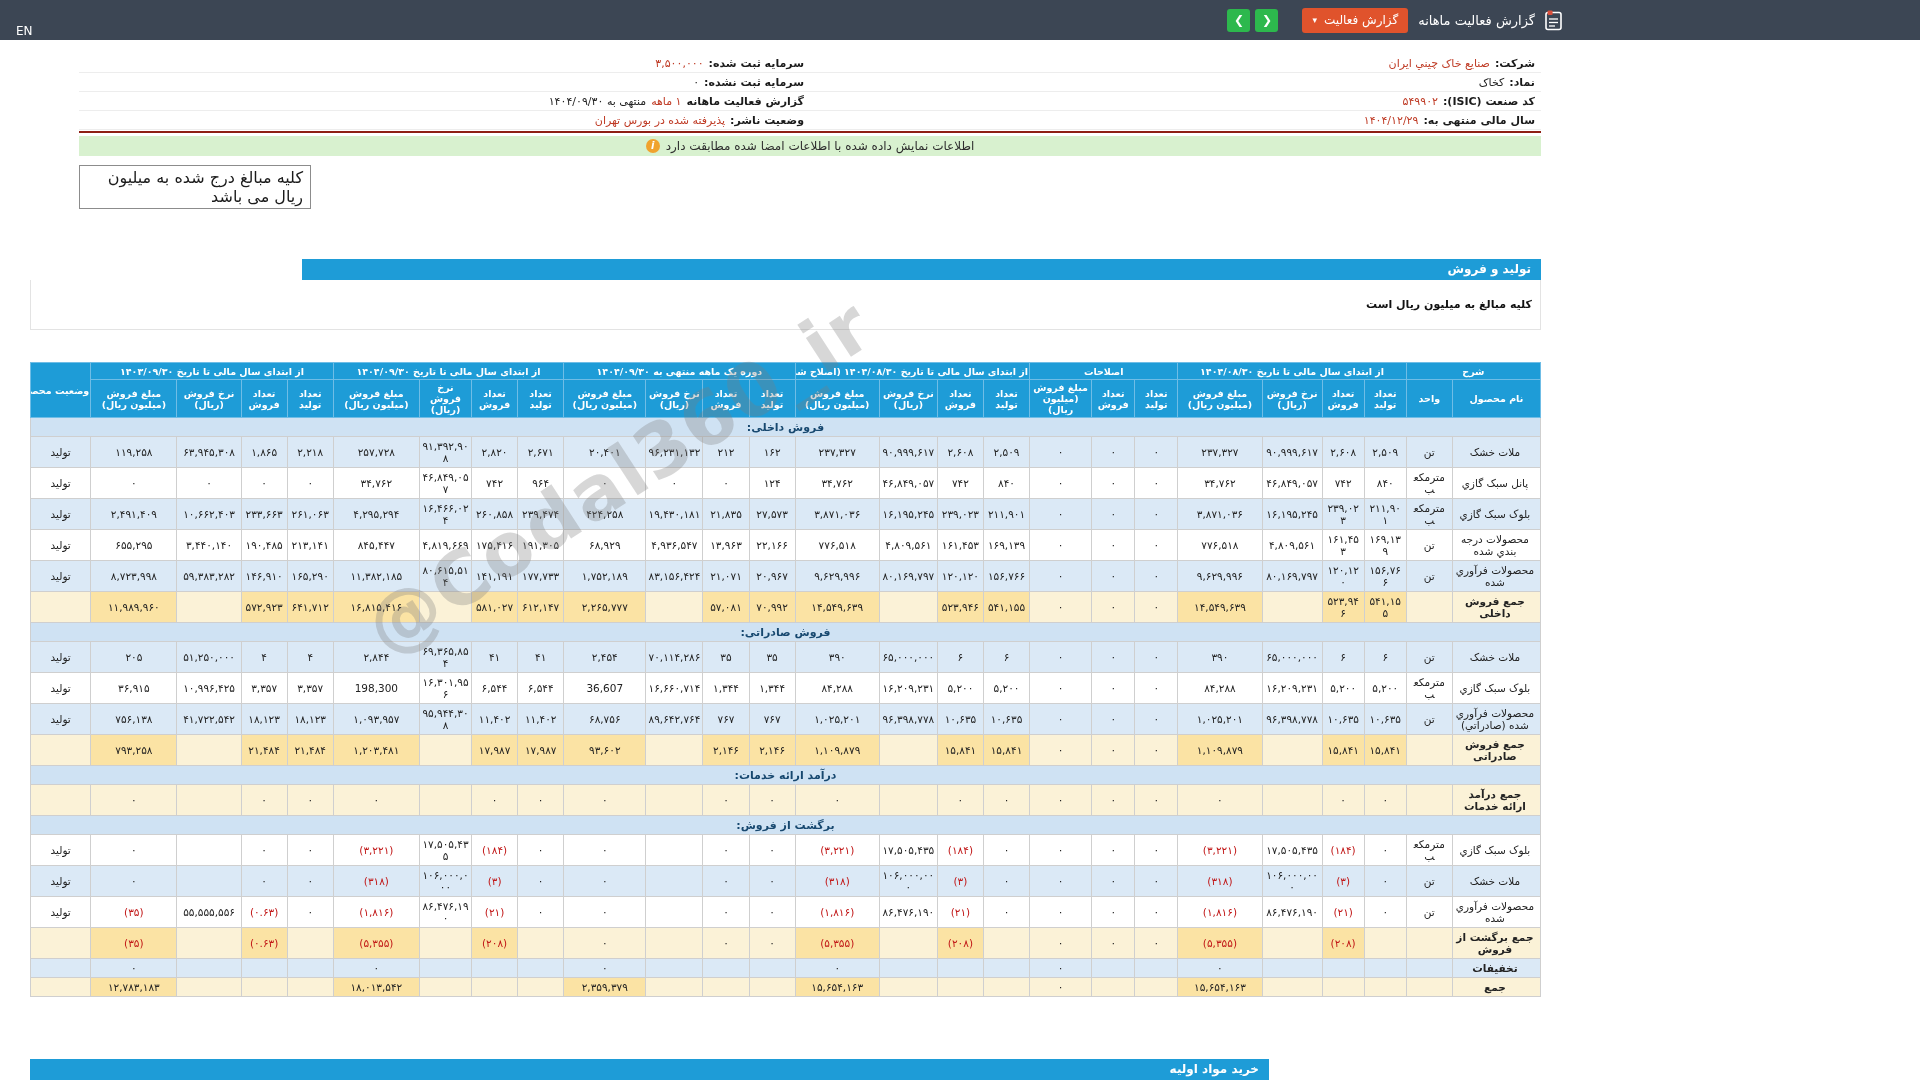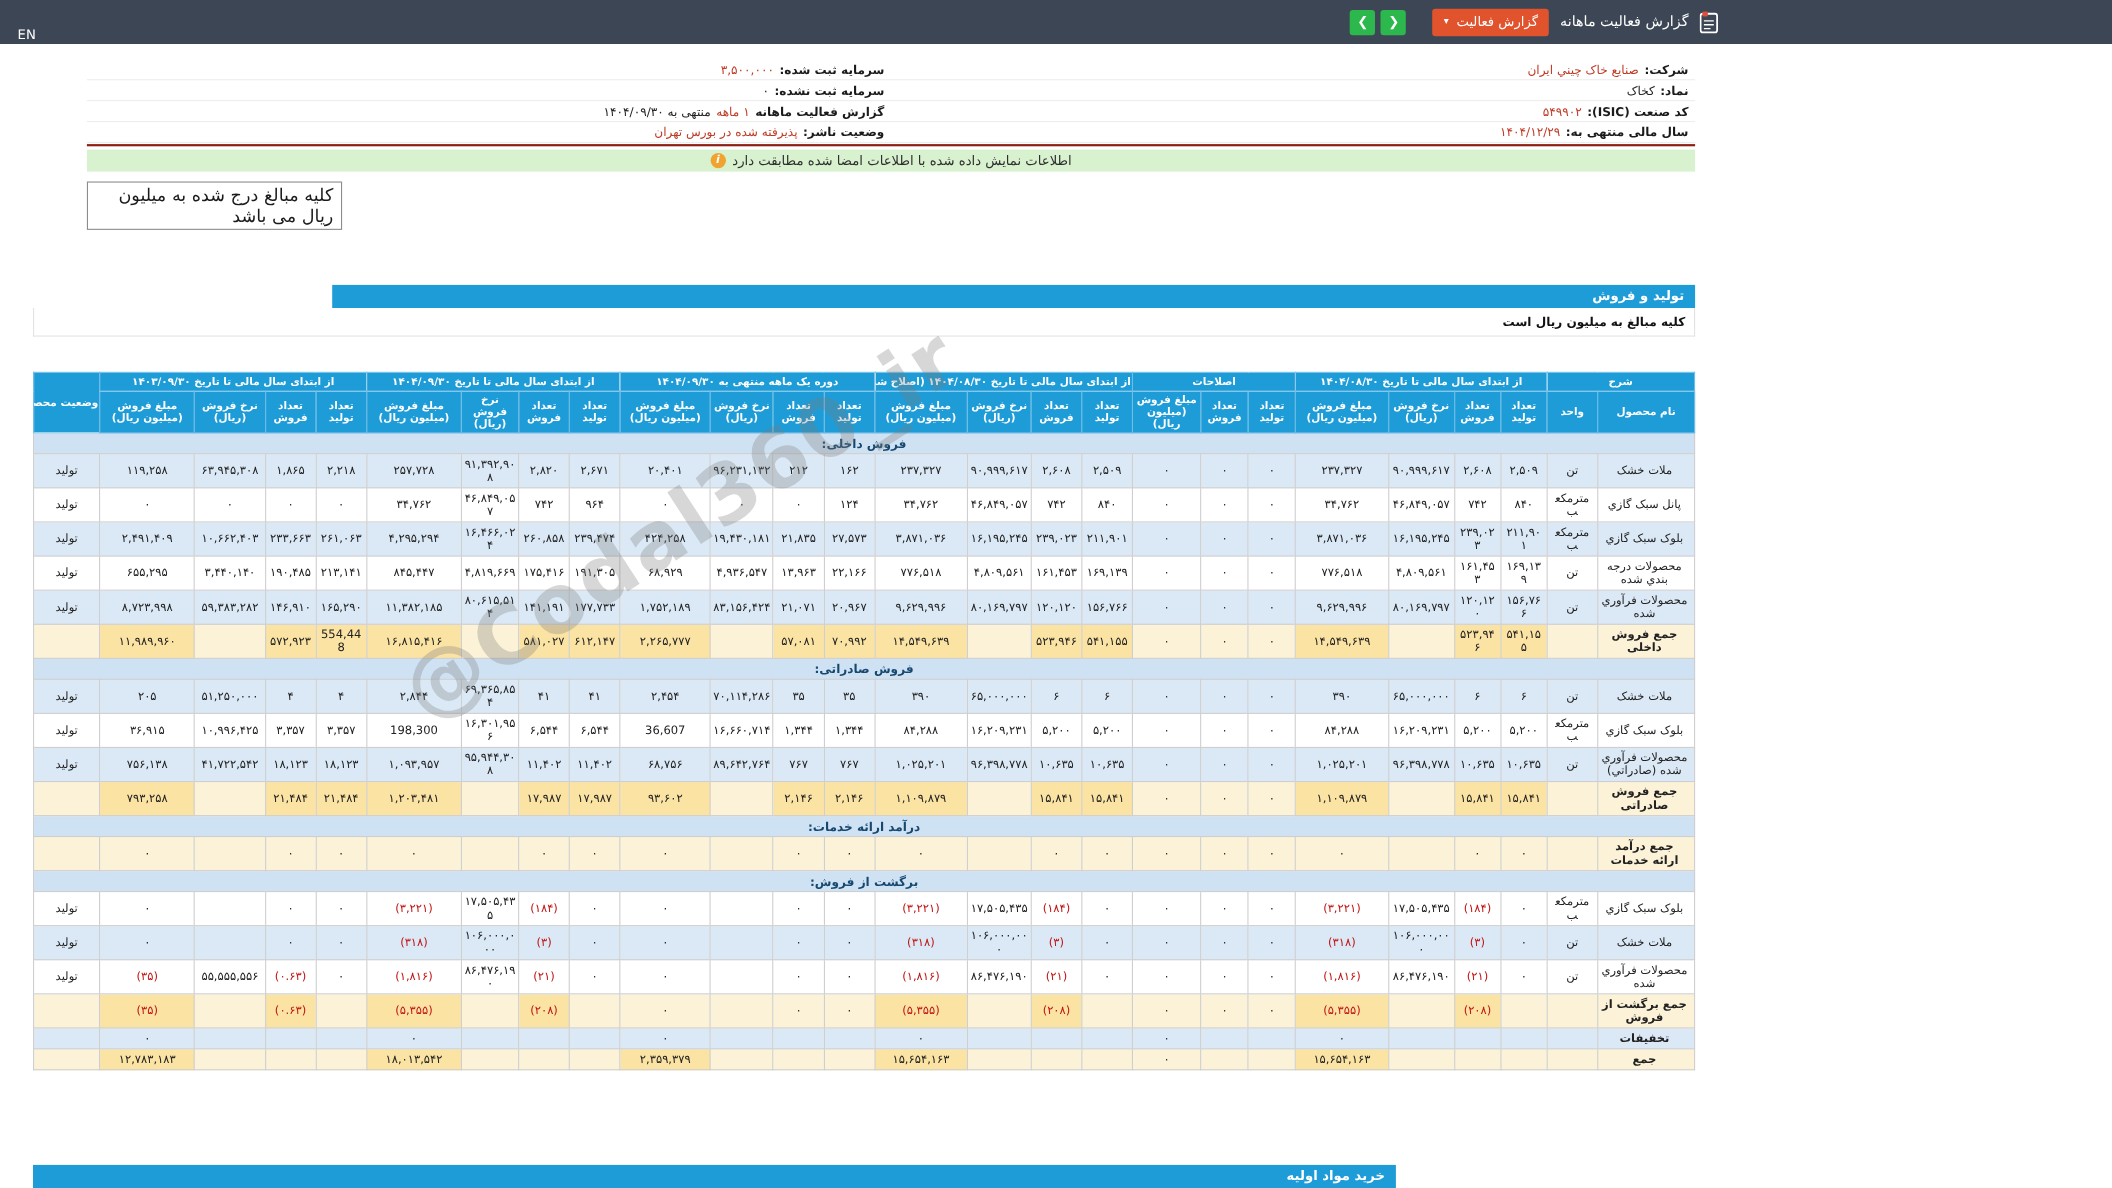--- a/index.html
+++ b/index.html
@@ -34,21 +34,21 @@
   .rule { height: 2px; background: #8e1f14; margin-top: 1px; }
   .banner { width: 1462px; height: 20px; margin-top: 3px; background: #d8f1cf;
     display: flex; align-items: center; justify-content: center; gap: 6px; font-size: 12px; color: #2e2e2e; }
   .banner-icon { width: 14px; height: 14px; border-radius: 50%; background: #f0a32e; color: #fff;
     font-size: 10px; font-weight: bold; text-align: center; line-height: 14px; font-style: italic; flex: 0 0 14px; }
   .note { width: 232px; margin: 9px auto 0 0; border: 1px solid #8c8c8c; padding: 2px 7px;
     font-size: 16px; color: #1b1b1b; background: #fff; }
   .bar { margin-top: 50px; width: 1239px; height: 21px; background: #1e9cd7; color: #fff;
     font-weight: bold; font-size: 12px; line-height: 21px; padding-right: 10px; }
   .subtitle { width: 1511px; border: 1px solid #e3e3e3; border-top: none; background: #fff;
-    font-size: 11px; font-weight: bold; padding: 6px 8px; color: #111; text-align: right; }
+    font-size: 11px; font-weight: bold; padding: 18px 8px; color: #111; text-align: right; }
   
   table { margin-top: 32px; width: 1511px; border-collapse: collapse; table-layout: fixed; }
   th { background: #1e9cd7; color: #fff; font-size: 9.5px; font-weight: bold;
     border: 1px solid #6fbde6; padding: 2px 1px; text-align: center; vertical-align: middle; }
   thead tr:first-child th { white-space: nowrap; overflow: hidden; height: 17px; }
   td { border: 1px solid #cfcfcf; font-size: 10.5px; padding: 3px 2px; text-align: center;
     color: #222; word-wrap: break-word; }
   td.name-td { text-align: center; padding-right: 5px; }
   .sec-row td { background: #cfe2f3; color: #17486f; font-weight: bold; font-size: 11px; padding: 2.5px 5px; }
   .data-row.bg-w td { background: #fff; }
@@ -370,21 +370,21 @@
           <td class="num"></td>
           <td class="num hl">۱۴,۵۴۹,۶۳۹</td>
           <td class="num hl">۷۰,۹۹۲</td>
           <td class="num hl">۵۷,۰۸۱</td>
           <td class="num"></td>
           <td class="num hl">۲,۲۶۵,۷۷۷</td>
           <td class="num hl">۶۱۲,۱۴۷</td>
           <td class="num hl">۵۸۱,۰۲۷</td>
           <td class="num"></td>
           <td class="num hl">۱۶,۸۱۵,۴۱۶</td>
-          <td class="num hl">554,448</td>
+          <td class="num hl">۶۴۱,۷۱۲</td>
           <td class="num hl">۵۷۲,۹۲۳</td>
           <td class="num"></td>
           <td class="num hl">۱۱,۹۸۹,۹۶۰</td>
           <td></td>
         </tr>
         <tr class="sec-row">
           <td colspan="26" class="name-td">فروش صادراتی:</td>
         </tr>
         <tr class="data-row bg-b">
           <td class="name-td">ملات خشک</td>

